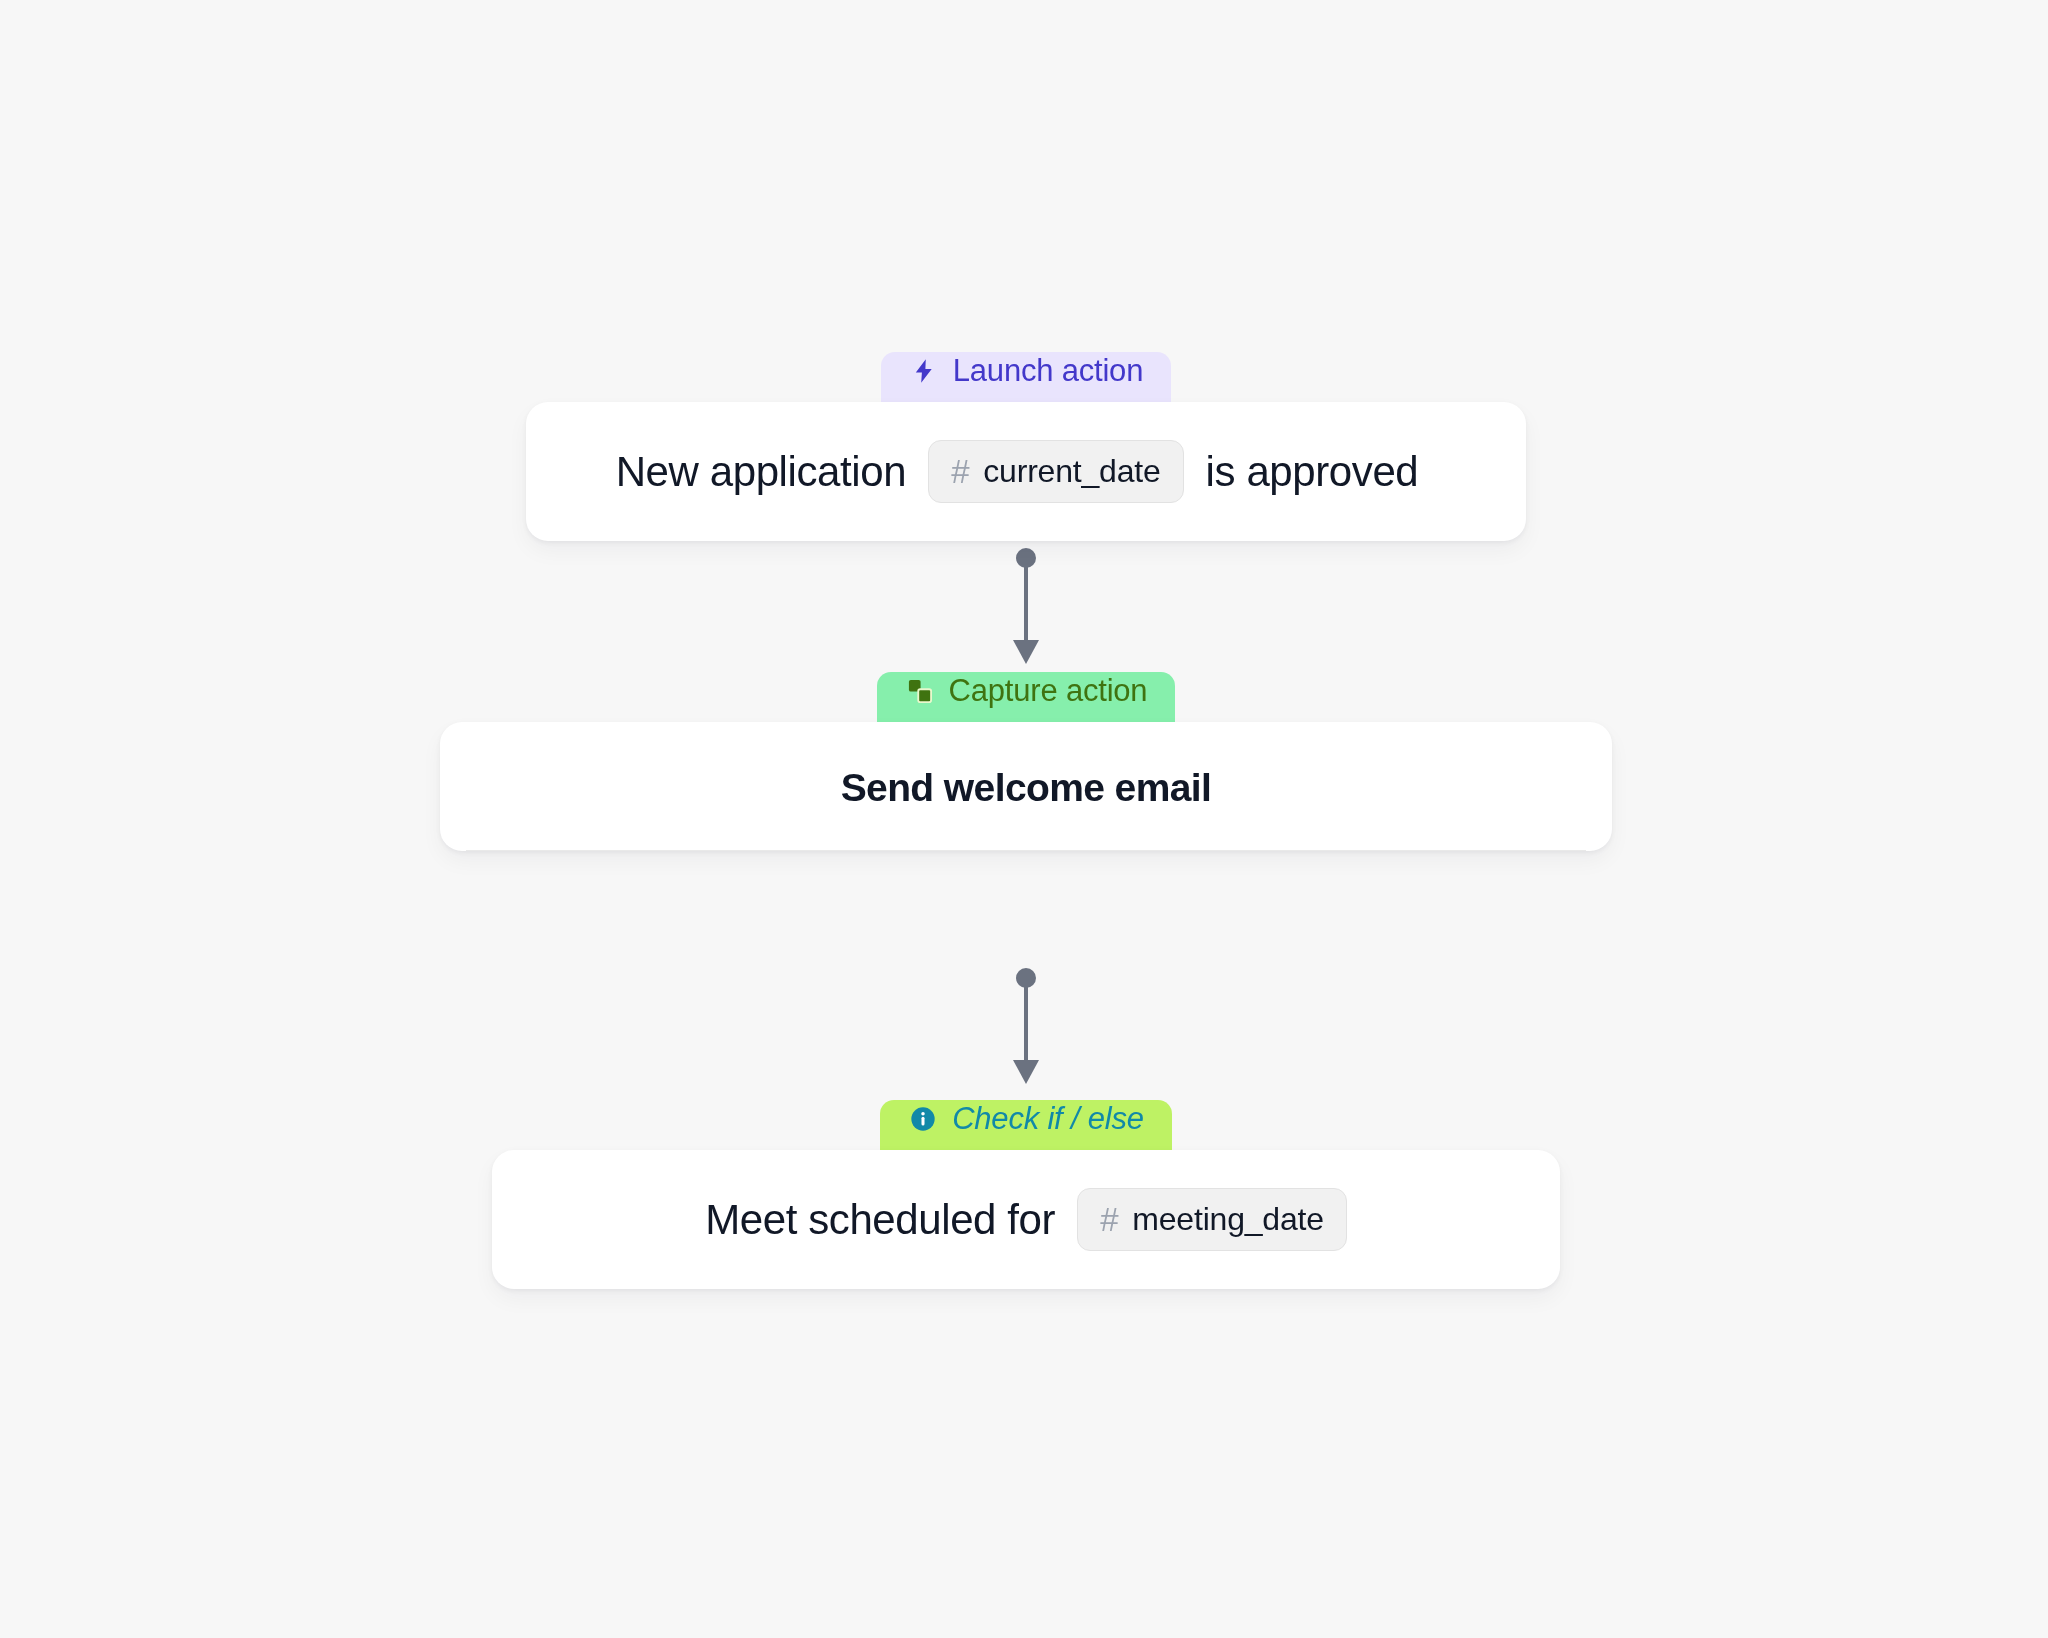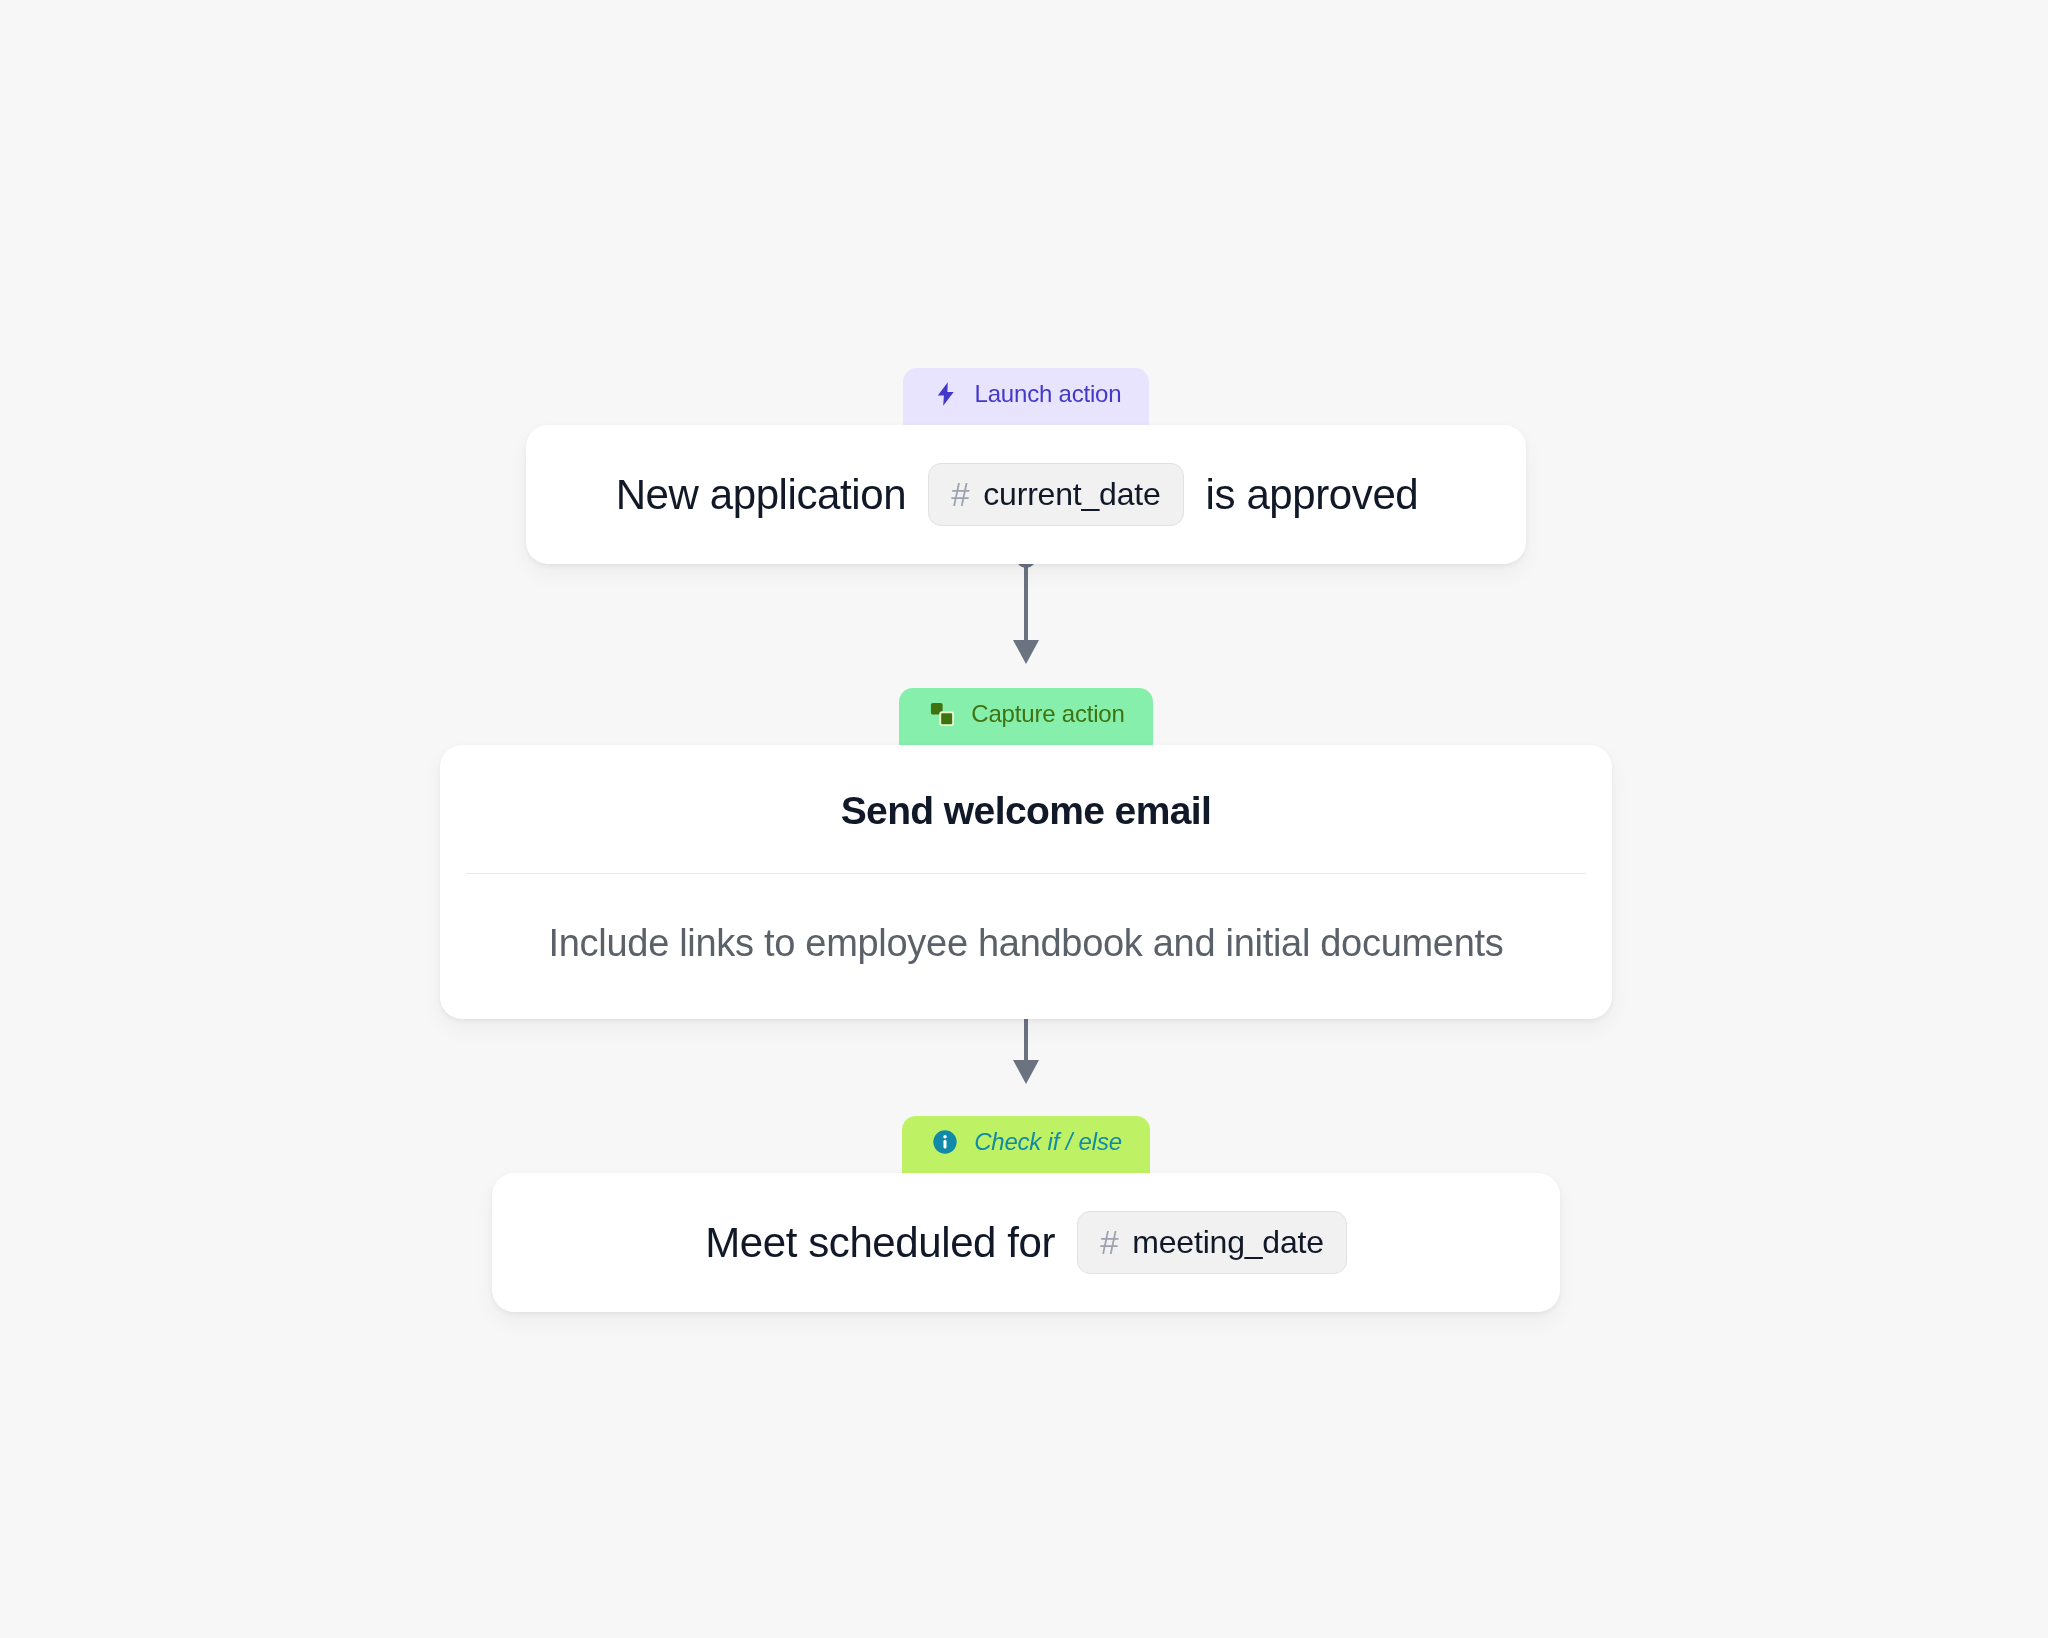--- a/index.html
+++ b/index.html
@@ -32,30 +32,29 @@
   .badge-row {
     display: flex;
     justify-content: center;
     width: 100%;
   }
 
   .badge {
     display: inline-flex;
     align-items: center;
     gap: 14px;
-    padding: 11px 28px 16px 28px;
+    padding: 3px 28px 16px 28px;
     border-radius: 14px 14px 0 0;
-    font-size: 24px;
+    font-size: 31px;
     line-height: 1;
     font-weight: 400;
     letter-spacing: -0.2px;
     position: relative;
     z-index: 1;
     white-space: nowrap;
-    margin-top: 16px;
   }
 
   .badge-icon {
     display: inline-flex;
     align-items: center;
     justify-content: center;
     width: 30px;
     height: 30px;
     flex: 0 0 auto;
   }
@@ -184,21 +183,20 @@
             <rect x="2.5" y="2.5" width="10" height="10" rx="1.6" fill="#3f7310"></rect>
             <rect x="10.5" y="10.5" width="11" height="11" rx="1.6" fill="#3f7310" stroke="#e9f8cd" stroke-width="1.6"></rect>
           </svg>
         </span>
         <span class="badge-label">Capture action</span>
       </div>
     </div>
     <div class="card card-detail">
       <div class="detail-title">Send welcome email</div>
       <div class="detail-divider"></div>
-      <div class="detail-sub">Include links to employee handbook and initial documents</div>
     </div>
   </div>
 
   <svg class="connector" style="left:1000px; top:968px;" width="52" height="120" viewBox="0 0 52 120">
     <circle cx="26" cy="10" r="10" fill="#6b7280"></circle>
     <line x1="26" y1="10" x2="26" y2="98" stroke="#6b7280" stroke-width="4"></line>
     <path d="M26 116 L13 92 L39 92 Z" fill="#6b7280"></path>
   </svg>
 
   <div class="node" style="left:492px; top:1100px; width:1068px;">

